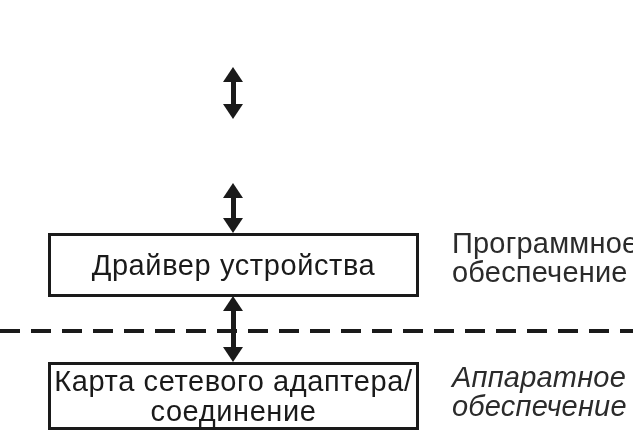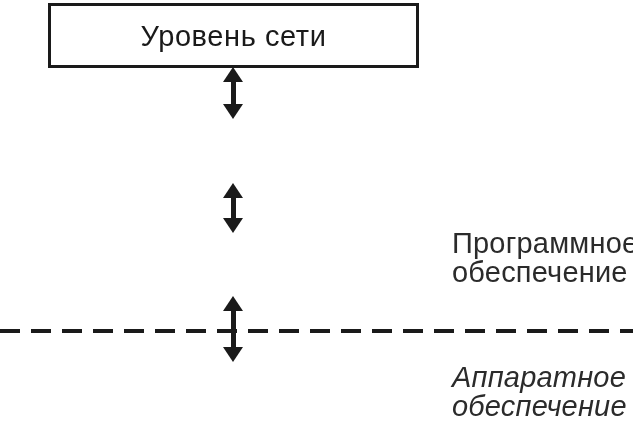--- a/index.html
+++ b/index.html
@@ -98,46 +98,50 @@
     text-align: left;
   }
   .software-label { top: 229px; }
   .hardware-label { top: 363px; font-style: italic; }
 </style>
 </head>
 <body>
 
 <div class="canvas">
 
-  <div class="dbox box-1">
-    <span class="dbox-label">Уровень сети</span>
-  </div>
 
   <div class="varrow arrow-1">
     <div class="head-up"></div>
     <div class="stem"></div>
     <div class="head-down"></div>
   </div>
 
 
   <div class="varrow arrow-2">
     <div class="head-up"></div>
     <div class="stem"></div>
     <div class="head-down"></div>
   </div>
 
+  <div class="dbox box-3">
+    <span class="dbox-label">Драйвер устройства</span>
+  </div>
 
   <div class="varrow arrow-3">
     <div class="head-up"></div>
     <div class="stem"></div>
     <div class="head-down"></div>
   </div>
 
   <div class="divider"></div>
 
+  <div class="dbox box-4">
+    <span class="dbox-label">Карта сетевого адаптера/
+соединение</span>
+  </div>
 
   <div class="side-label software-label">Программное
 обеспечение</div>
 
   <div class="side-label hardware-label">Аппаратное
 обеспечение</div>
 
 </div>
 
 </body></html>

